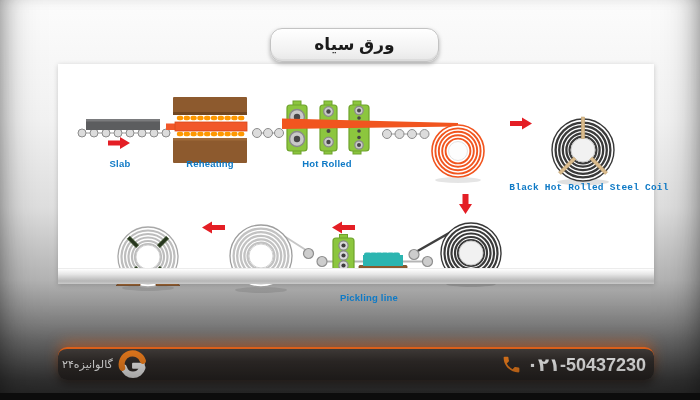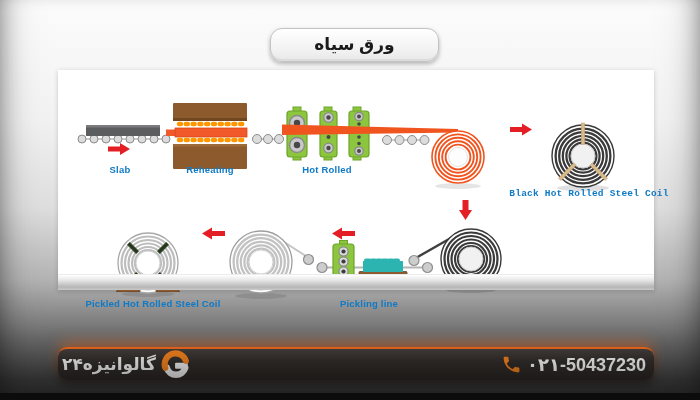--- a/index.html
+++ b/index.html
@@ -12,21 +12,21 @@
                   inset -16px 0 26px -18px rgba(0,0,0,.38);}
   .bottom-strip{position:absolute;left:0;bottom:0;width:700px;height:7px;background:#0c0c0c;z-index:51;}
 
   .title-box{position:absolute;left:270px;top:28px;width:167px;height:32px;
        background:linear-gradient(180deg,#ffffff,#f1f1f1 70%,#e7e7e7);
        border:1px solid #c3c3c3;border-radius:12px;
        box-shadow:0 2px 4px rgba(0,0,0,.28), inset 0 -2px 0 #dcdcdc;
        text-align:center;line-height:31px;font-size:17px;font-weight:bold;color:#1b1b1b;
        direction:rtl;z-index:10;}
 
-  .panel{position:absolute;left:58px;top:70px;width:596px;height:220px;background:#ffffff;
+  .panel{position:absolute;left:58px;top:64px;width:596px;height:220px;background:#ffffff;
        box-shadow:0 1px 5px rgba(0,0,0,.18);z-index:5;}
   .diagram-svg{position:absolute;left:0;top:0;}
   .metal-bar{position:absolute;left:0;bottom:0;width:596px;height:15px;
        background:linear-gradient(180deg,#ffffff 0%,#e6e6e6 35%,#b6b6b6 80%,#c9c9c9 100%);
        border-top:1px solid #ececec;}
 
   .stage-label{position:absolute;font-size:9.5px;font-weight:bold;color:#0f7ac6;
        text-align:center;letter-spacing:.2px;}
   .lbl-slab{left:22px;top:94px;width:80px;}
   .lbl-reheating{left:112px;top:94px;width:80px;}
@@ -35,21 +35,21 @@
   .lbl-pickling{left:261px;top:228px;width:100px;}
   .lbl-pickledcoil{left:5px;top:228px;width:180px;}
 
   .footer{position:absolute;left:58px;top:347px;width:596px;height:33px;border-radius:9px;
        background:linear-gradient(180deg,#45403d 0%,#332e2c 40%,#2b2725 100%);
        border-top:2px solid #f26a1e;box-sizing:border-box;
        box-shadow:0 -6px 14px -2px rgba(242,106,30,.55), 0 4px 8px rgba(0,0,0,.45);
        z-index:20;}
   .footer-left{position:absolute;left:4px;top:0;height:31px;display:flex;align-items:center;gap:5px;}
   .footer-right{position:absolute;right:8px;top:0;height:31px;display:flex;align-items:center;gap:5px;}
-  .brand-text{color:#f5f5f5;font-size:17px;font-weight:bold;direction:rtl;line-height:31px;}
+  .brand-text{color:#f5f5f5;font-size:11px;font-weight:normal;direction:rtl;line-height:31px;}
   .phone-number{color:#fafafa;font-size:18px;font-weight:bold;direction:ltr;unicode-bidi:bidi-override;letter-spacing:.5px;}
 </style>
 </head>
 <body>
 
 <div id="app">
 
   <div class="title-box">
     <span>ورق سیاه</span>
   </div>
@@ -249,21 +249,20 @@
         <path d="M-32,28.5 L-8,28.5 L-8,13 Z" fill="#8d5a2e" stroke="#6e4522" stroke-width="0.8"></path>
         <path d="M32,28.5 L8,28.5 L8,13 Z" fill="#8d5a2e" stroke="#6e4522" stroke-width="0.8"></path>
       </g>
     </svg>
 
     <div class="stage-label lbl-slab">Slab</div>
     <div class="stage-label lbl-reheating">Reheating</div>
     <div class="stage-label lbl-hotrolling">Hot Rolled</div>
     <div class="stage-label lbl-blackcoil">Black Hot Rolled Steel Coil</div>
     <div class="stage-label lbl-pickling">Pickling line</div>
-    <div class="stage-label lbl-pickledcoil">Pickled Hot Rolled Steel Coil</div>
 
     <div class="metal-bar"></div>
   </div>
 
   <div class="footer">
     <div class="footer-left">
       <span class="brand-text">گالوانیزه۲۴</span>
       <svg width="30" height="30" viewBox="-16 -16 32 32">
         <path d="M -9.8 3 A 10.2 10.2 0 0 0 9.8 3" fill="none" stroke="#f0f0f0" stroke-width="7" stroke-linecap="round"></path>
         <rect x="-1" y="-2.5" width="13.5" height="6.5" rx="1" fill="#f0f0f0"></rect>

